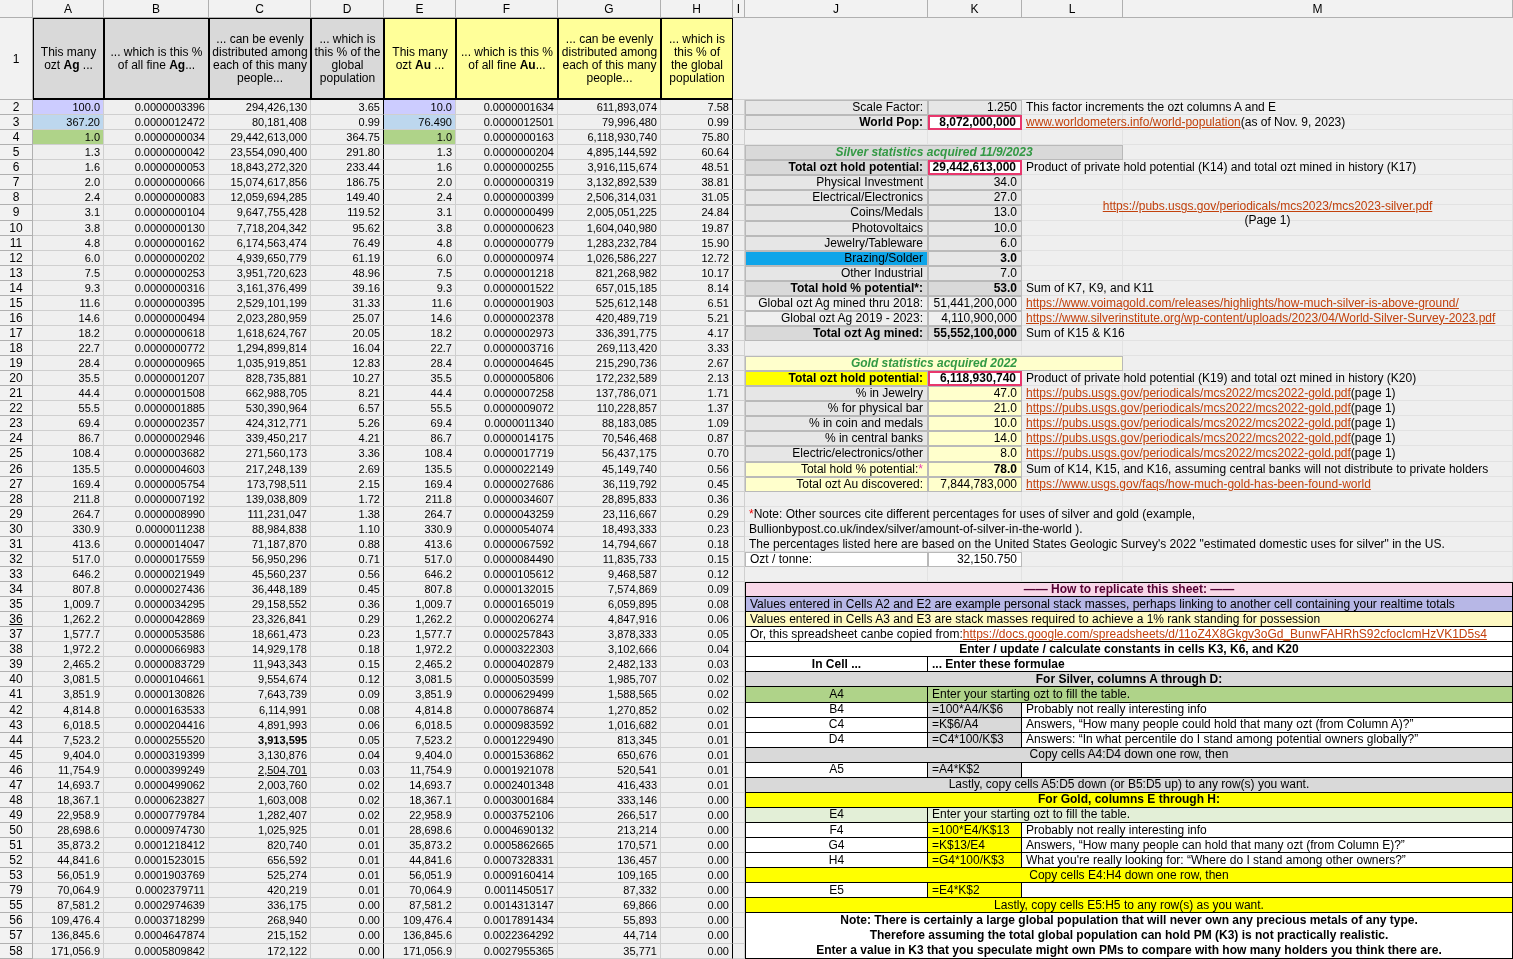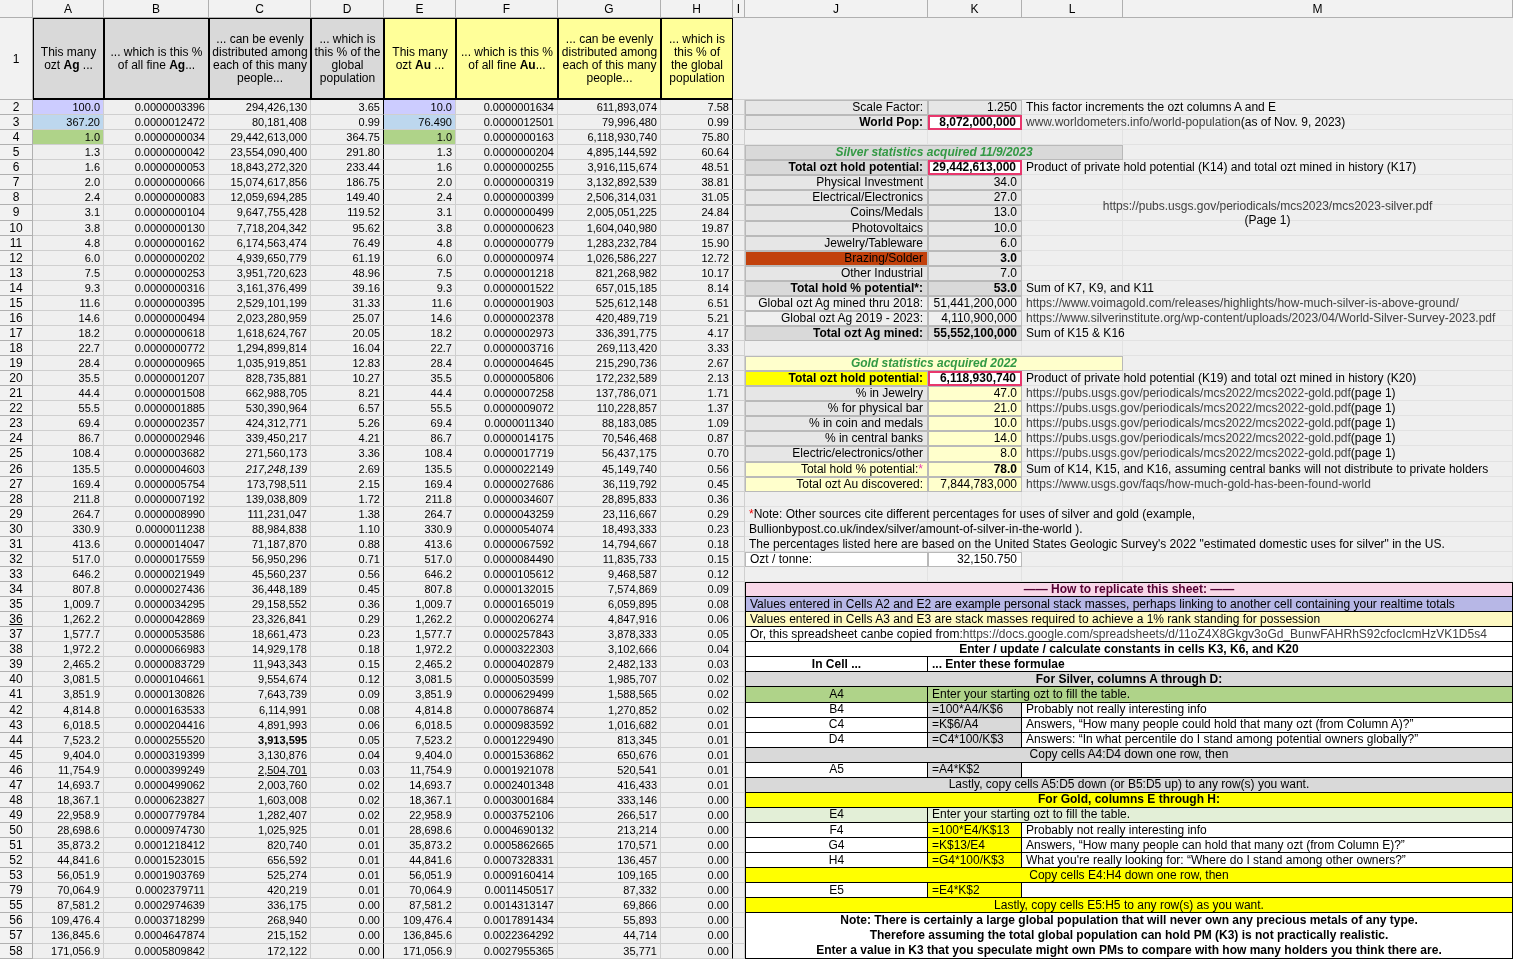--- a/index.html
+++ b/index.html
@@ -24,21 +24,21 @@
     font-size:12px;line-height:13px;white-space:nowrap;overflow:visible;}
   .al{justify-content:flex-start;text-align:left}
   .ac{justify-content:center;text-align:center}
   .ar{justify-content:flex-end;text-align:right}
   .b{font-weight:700}.i{font-style:italic}
   .lt{border:1px solid #b9b9b9}
   .dk{border:1px solid #000}
   .nbt{border-top:none}.nbb{border-bottom:none}.nbl{border-left:none}
   .rb{border:2px solid #e8376d;background:#fff;z-index:3}
   .grn{color:#339944}.mar{color:#550033}
-  .lk{color:#404040;}
+  .lk{color:#c2410c;text-decoration:underline}
   .ov{position:relative;z-index:3;display:flex;flex-direction:column;align-items:center;
     justify-content:center;font-size:12px;line-height:14px;text-align:center}
 </style>
 </head>
 <body>
 
 <div id="grid">
     <div class="chdr" style="grid-area: 1 / 1;"></div>
     <div class="chdr" style="grid-area: 1 / 2;">A</div>
     <div class="chdr" style="grid-area: 1 / 3;">B</div>
@@ -347,21 +347,21 @@
     <div class="cell" style="grid-area: 26 / 3;">0.0000003682</div>
     <div class="cell" style="grid-area: 26 / 4;">271,560,173</div>
     <div class="cell sepR" style="grid-area: 26 / 5;">3.36</div>
     <div class="cell" style="grid-area: 26 / 6;">108.4</div>
     <div class="cell" style="grid-area: 26 / 7;">0.0000017719</div>
     <div class="cell" style="grid-area: 26 / 8;">56,437,175</div>
     <div class="cell sepR" style="grid-area: 26 / 9;">0.70</div>
     <div class="cell" style="grid-area: 26 / 10;"></div>
     <div class="cell" style="grid-area: 27 / 2;">135.5</div>
     <div class="cell" style="grid-area: 27 / 3;">0.0000004603</div>
-    <div class="cell" style="grid-area: 27 / 4; font-style: italic;">217,248,139</div>
+    <div class="cell" style="grid-area: 27 / 4;">217,248,139</div>
     <div class="cell sepR" style="grid-area: 27 / 5;">2.69</div>
     <div class="cell" style="grid-area: 27 / 6;">135.5</div>
     <div class="cell" style="grid-area: 27 / 7;">0.0000022149</div>
     <div class="cell" style="grid-area: 27 / 8;">45,149,740</div>
     <div class="cell sepR" style="grid-area: 27 / 9;">0.56</div>
     <div class="cell" style="grid-area: 27 / 10;"></div>
     <div class="cell" style="grid-area: 28 / 2;">169.4</div>
     <div class="cell" style="grid-area: 28 / 3;">0.0000005754</div>
     <div class="cell" style="grid-area: 28 / 4;">173,798,511</div>
     <div class="cell sepR" style="grid-area: 28 / 5;">2.15</div>
@@ -931,21 +931,21 @@
     </div>
     <div class="itm ar lt" style="grid-area: 11 / 12 / auto / 13; background: rgb(230, 230, 230);">
       <span>10.0</span>
     </div>
     <div class="itm ar lt" style="grid-area: 12 / 11 / auto / 12; background: rgb(230, 230, 230);">
       <span>Jewelry/Tableware</span>
     </div>
     <div class="itm ar lt" style="grid-area: 12 / 12 / auto / 13; background: rgb(230, 230, 230);">
       <span>6.0</span>
     </div>
-    <div class="itm ar lt" style="grid-area: 13 / 11 / auto / 12; background: #c2410c; text-align: right;">
+    <div class="itm ar lt" style="grid-area: 13 / 11 / auto / 12; background: #0ea5e9; text-align: right;">
       <span>Brazing/Solder</span>
     </div>
     <div class="itm ar b lt" style="grid-area: 13 / 12 / auto / 13; background: rgb(230, 230, 230);">
       <span>3.0</span>
     </div>
     <div class="itm ar lt" style="grid-area: 14 / 11 / auto / 12; background: rgb(230, 230, 230);">
       <span>Other Industrial</span>
     </div>
     <div class="itm ar lt" style="grid-area: 14 / 12 / auto / 13; background: rgb(230, 230, 230);">
       <span>7.0</span>

